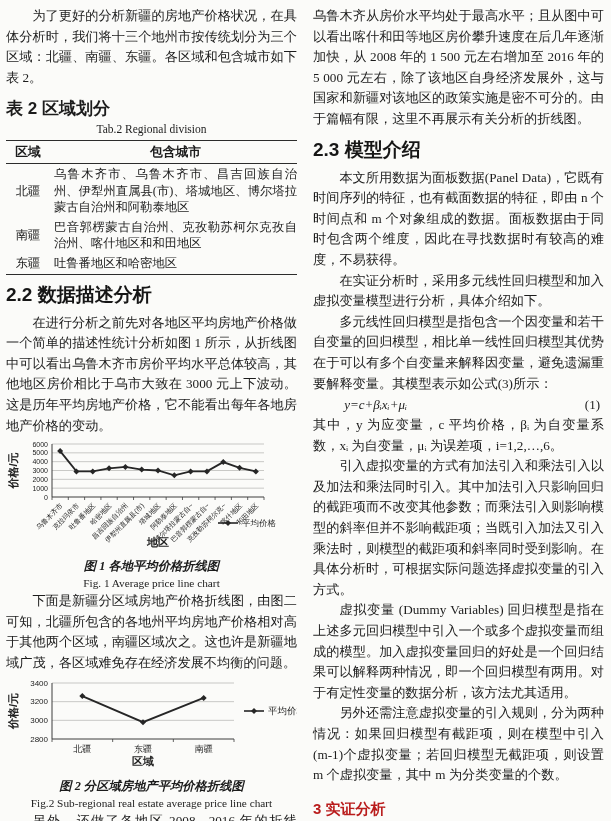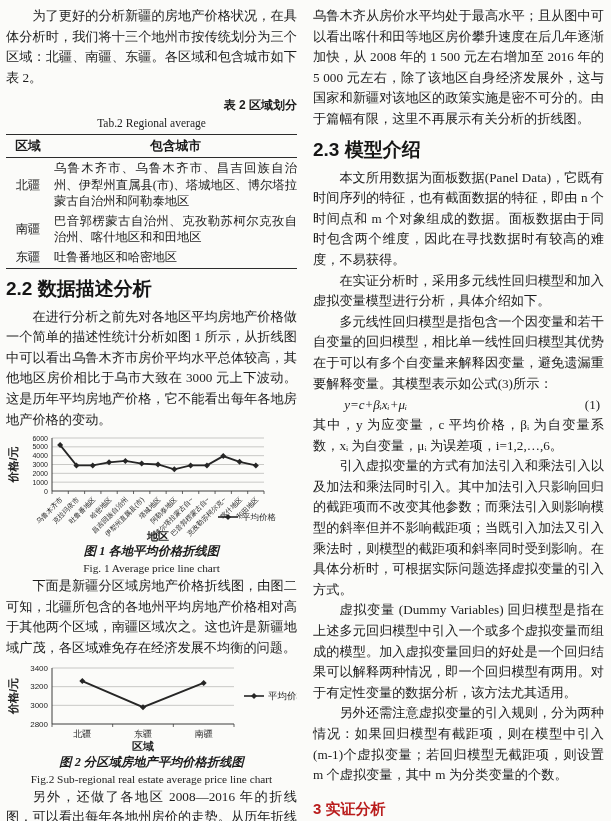--- a/index.html
+++ b/index.html
@@ -7,46 +7,46 @@
     width:611px;height:821px;overflow:hidden;
     background:#fbfbf9;color:#1c1c1c;
     font-family:"Liberation Serif","DejaVu Serif",serif;
   }
   .page{display:flex;gap:16px;box-sizing:border-box;width:611px;height:821px;padding:6px 8px 0 6px;}
   .col{width:291px;flex:0 0 291px;}
   .para{margin:0;font-size:13.2px;line-height:20.6px;text-align:justify;text-justify:inter-ideograph;}
   .indent{text-indent:2em;}
   .sec{font-family:"Liberation Sans","DejaVu Sans",sans-serif;font-size:19px;font-weight:bold;margin:7px 0 5px;color:#161616;}
   .sec-l1{font-family:"Liberation Sans","DejaVu Sans",sans-serif;font-size:15px;font-weight:bold;margin:14px 0 0;color:#b91c1c;}
-  .tbl-caption{margin-top:9px;text-align:right;font-family:"Liberation Sans","DejaVu Sans",sans-serif;font-weight:bold;font-size:12px;}
+  .tbl-caption{margin-top:9px;text-align:left;font-family:"Liberation Sans","DejaVu Sans",sans-serif;font-weight:bold;font-size:17px;}
   .tbl-caption-en{text-align:center;font-size:11.5px;margin:3px 0 5px;}
   table.three-line{width:100%;border-collapse:collapse;border-top:1.6px solid #2c2c2c;border-bottom:1.6px solid #2c2c2c;font-size:12.3px;}
   .three-line th{border-bottom:1px solid #2c2c2c;font-family:"Liberation Sans","DejaVu Sans",sans-serif;font-weight:bold;font-size:12.8px;padding:3px 0 2px;}
   .three-line th.c-cities{text-align:center;}
   .three-line td{padding:2px 0;line-height:16.2px;text-align:justify;vertical-align:middle;}
   .three-line .c-region{width:44px;text-align:center;padding-right:4px;}
   figure{margin:3px 0 2px;text-align:center;}
   figure svg{display:block;margin:0 auto;}
-  .figcap-cn{text-align:center;font-size:12.3px;font-weight:bold;font-style:italic;margin-top:0;color:#1c1c1c;}
+  .figcap-cn{text-align:center;font-size:12.3px;font-weight:bold;font-style:italic;margin-top:9px;color:#1c1c1c;}
   .figcap-en{text-align:center;font-size:11.3px;margin-top:2px;}
   .formula{display:flex;justify-content:space-between;align-items:baseline;font-size:13px;line-height:21px;padding:0 4px 0 2.4em;}
   .formula-body{font-style:italic;}
   .formula-no{font-style:normal;}
   svg text{font-family:"Liberation Sans","DejaVu Sans",sans-serif;}
 </style>
 </head>
 <body>
 
 <div class="page">
 
   <div class="col">
     <p class="para indent">为了更好的分析新疆的房地产价格状况，在具体分析时，我们将十三个地州市按传统划分为三个区域：北疆、南疆、东疆。各区域和包含城市如下表 2。</p>
 
     <div class="tbl-caption">表 2  区域划分</div>
-    <div class="tbl-caption-en">Tab.2  Regional average</div>
+    <div class="tbl-caption-en">Tab.2  Regional division</div>
 
     <table class="three-line">
       <thead>
         <tr>
           <th class="c-region">区域</th>
           <th class="c-cities">包含城市</th>
         </tr>
       </thead>
       <tbody>
         <tr>

